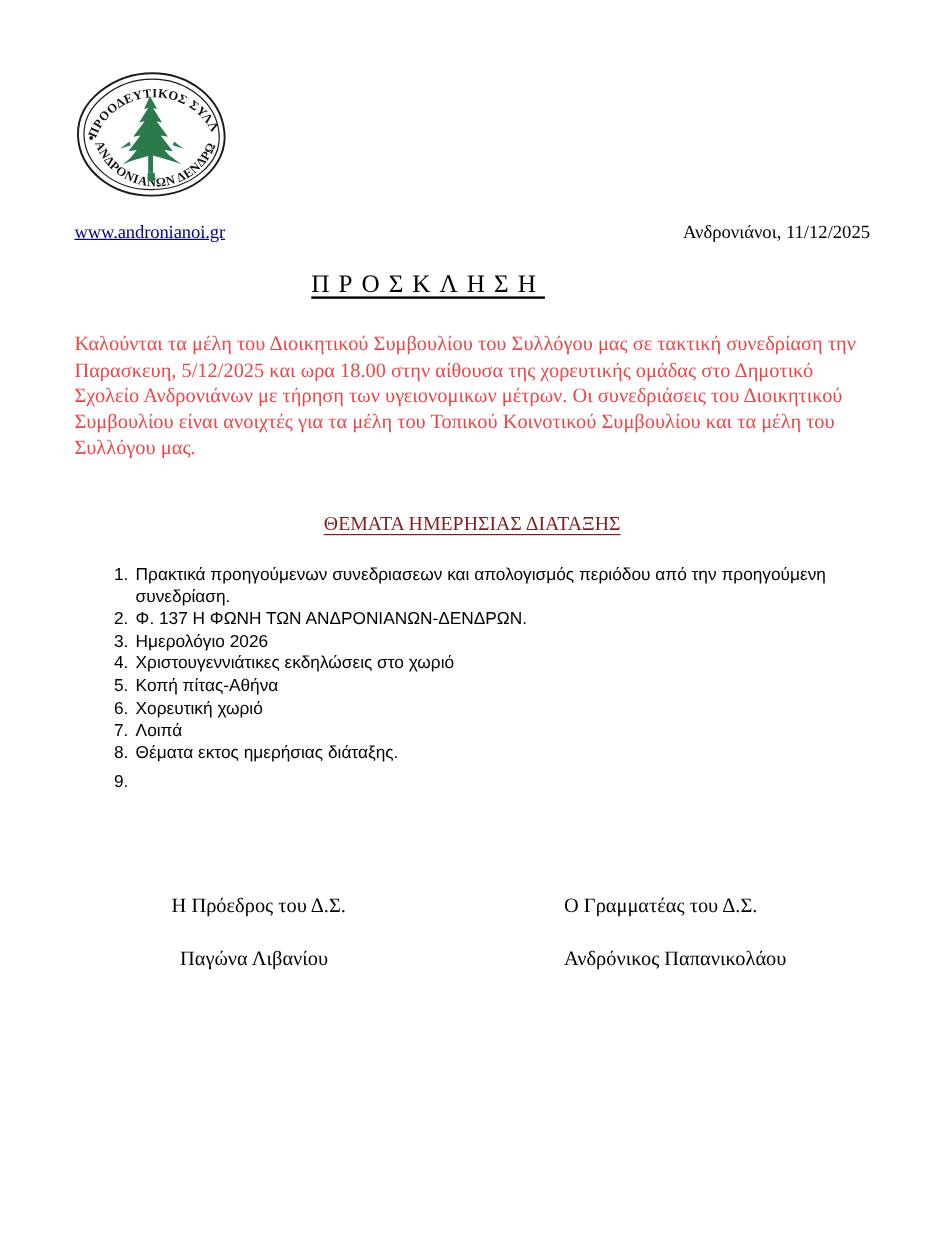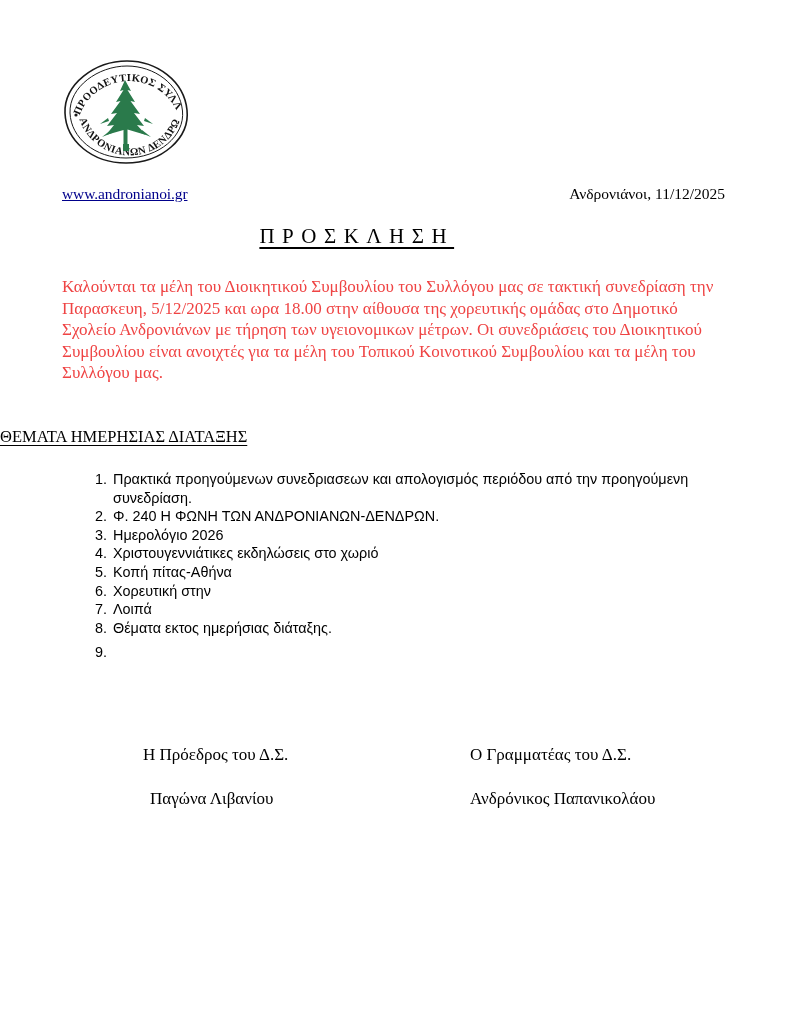--- a/index.html
+++ b/index.html
@@ -83,23 +83,23 @@
     text-align: left;
     color: #ef4444;
   }
 
   
   #agenda-heading {
     position: absolute;
     left: 0;
     top: 427px;
     width: 787px;
-    text-align: left;
+    text-align: center;
     font-size: 16.5px;
-    color: #000000;
+    color: #7f1d1d;
   }
   #agenda-heading span.h {
     text-decoration: underline;
     text-underline-offset: 3px;
   }
 
   
   #agenda-list {
     position: absolute;
     left: 86px;
@@ -200,37 +200,37 @@
 
 <div id="agenda-heading"><span class="h">ΘΕΜΑΤΑ ΗΜΕΡΗΣΙΑΣ ΔΙΑΤΑΞΗΣ</span></div>
 
 <ol id="agenda-list">
   <li>
     <span class="num">1.</span>
     <span class="txt">Πρακτικά προηγούμενων  συνεδριασεων και απολογισμός περιόδου από την προηγούμενη συνεδρίαση.</span>
   </li>
   <li>
     <span class="num">2.</span>
-    <span class="txt">Φ. 240 Η ΦΩΝΗ ΤΩΝ ΑΝΔΡΟΝΙΑΝΩΝ-ΔΕΝΔΡΩΝ.</span>
+    <span class="txt">Φ. 137 Η ΦΩΝΗ ΤΩΝ ΑΝΔΡΟΝΙΑΝΩΝ-ΔΕΝΔΡΩΝ.</span>
   </li>
   <li>
     <span class="num">3.</span>
     <span class="txt">Ημερολόγιο 2026</span>
   </li>
   <li>
     <span class="num">4.</span>
     <span class="txt">Χριστουγεννιάτικες εκδηλώσεις στο χωριό</span>
   </li>
   <li>
     <span class="num">5.</span>
     <span class="txt">Κοπή πίτας-Αθήνα</span>
   </li>
   <li>
     <span class="num">6.</span>
-    <span class="txt">Χορευτική στην</span>
+    <span class="txt">Χορευτική χωριό</span>
   </li>
   <li>
     <span class="num">7.</span>
     <span class="txt">Λοιπά</span>
   </li>
   <li>
     <span class="num">8.</span>
     <span class="txt">Θέματα εκτος ημερήσιας διάταξης.</span>
   </li>
   <li class="last-empty">

